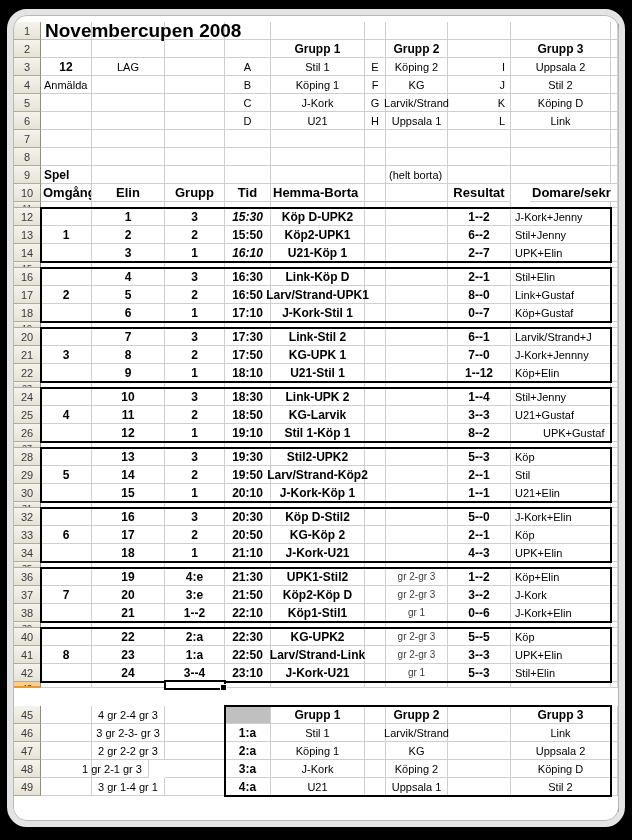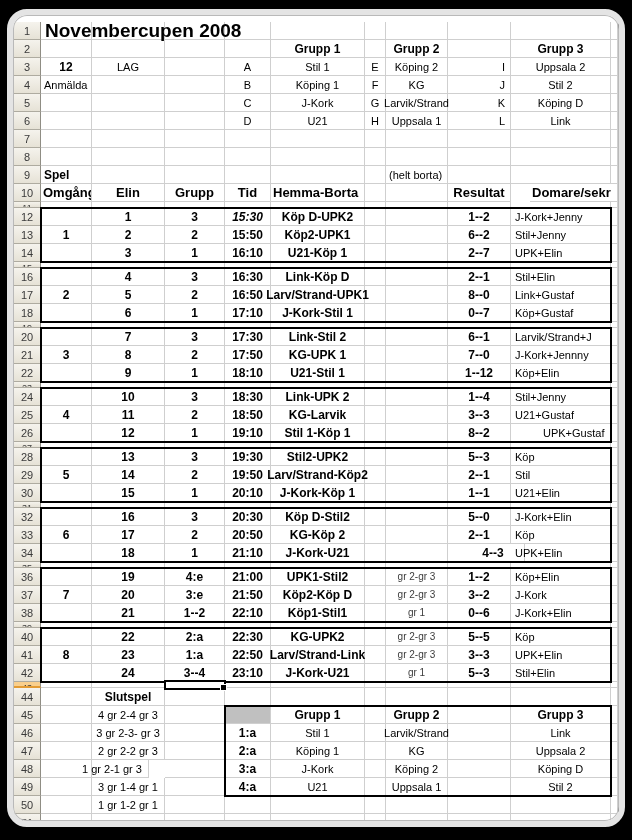--- a/index.html
+++ b/index.html
@@ -220,21 +220,21 @@
         <div class="cell" style="left: 372px; width: 62px;"></div>
         <div class="cell s-b" style="left: 434px; width: 63px; z-index: 2;">6--2</div>
         <div class="cell s-dm" style="left: 497px; width: 100px; z-index: 2;">Stil+Jenny</div>
         <div class="cell" style="left: 597px; width: 7px;"></div>
       </div>
       <div class="sr" style="top: 222px; height: 18px;">
         <div class="cell rowhdr" style="left: 0px; width: 27px;">14</div>
         <div class="cell" style="left: 27px; width: 51px;"></div>
         <div class="cell s-b" style="left: 78px; width: 73px; z-index: 2;">3</div>
         <div class="cell s-b" style="left: 151px; width: 60px; z-index: 2;">1</div>
-        <div class="cell s-b" style="left: 211px; width: 46px; z-index: 2;">16:10</div>
+        <div class="cell s-b" style="left: 211px; width: 46px; z-index: 2; font-style: italic;">16:10</div>
         <div class="cell s-b" style="left: 257px; width: 94px; z-index: 2;">U21-Köp 1</div>
         <div class="cell" style="left: 351px; width: 21px;"></div>
         <div class="cell" style="left: 372px; width: 62px;"></div>
         <div class="cell s-b" style="left: 434px; width: 63px; z-index: 2;">2--7</div>
         <div class="cell s-dm" style="left: 497px; width: 100px; z-index: 2;">UPK+Elin</div>
         <div class="cell" style="left: 597px; width: 7px;"></div>
       </div>
       <div class="sr" style="top: 240px; height: 6px;">
         <div class="cell rowhdr hdrhid" style="left: 0px; width: 27px;">15</div>
         <div class="cell" style="left: 27px; width: 51px;"></div>
@@ -484,21 +484,21 @@
       </div>
       <div class="sr" style="top: 522px; height: 18px;">
         <div class="cell rowhdr" style="left: 0px; width: 27px;">34</div>
         <div class="cell" style="left: 27px; width: 51px;"></div>
         <div class="cell s-b" style="left: 78px; width: 73px; z-index: 2;">18</div>
         <div class="cell s-b" style="left: 151px; width: 60px; z-index: 2;">1</div>
         <div class="cell s-b" style="left: 211px; width: 46px; z-index: 2;">21:10</div>
         <div class="cell s-b" style="left: 257px; width: 94px; z-index: 2;">J-Kork-U21</div>
         <div class="cell" style="left: 351px; width: 21px;"></div>
         <div class="cell" style="left: 372px; width: 62px;"></div>
-        <div class="cell s-b" style="left: 448px; width: 63px; z-index: 2;">4--3</div>
+        <div class="cell s-b" style="left: 434px; width: 63px; z-index: 2;">4--3</div>
         <div class="cell s-dm" style="left: 497px; width: 100px; z-index: 2;">UPK+Elin</div>
         <div class="cell" style="left: 597px; width: 7px;"></div>
       </div>
       <div class="sr" style="top: 540px; height: 6px;">
         <div class="cell rowhdr hdrhid" style="left: 0px; width: 27px;">35</div>
         <div class="cell" style="left: 27px; width: 51px;"></div>
         <div class="cell" style="left: 78px; width: 73px;"></div>
         <div class="cell" style="left: 151px; width: 60px;"></div>
         <div class="cell" style="left: 211px; width: 46px;"></div>
         <div class="cell" style="left: 257px; width: 94px;"></div>
@@ -506,21 +506,21 @@
         <div class="cell" style="left: 372px; width: 62px;"></div>
         <div class="cell" style="left: 434px; width: 63px;"></div>
         <div class="cell" style="left: 497px; width: 100px;"></div>
         <div class="cell" style="left: 597px; width: 7px;"></div>
       </div>
       <div class="sr" style="top: 546px; height: 18px;">
         <div class="cell rowhdr" style="left: 0px; width: 27px;">36</div>
         <div class="cell" style="left: 27px; width: 51px;"></div>
         <div class="cell s-b" style="left: 78px; width: 73px; z-index: 2;">19</div>
         <div class="cell s-b" style="left: 151px; width: 60px; z-index: 2;">4:e</div>
-        <div class="cell s-b" style="left: 211px; width: 46px; z-index: 2;">21:00</div>
+        <div class="cell s-b" style="left: 211px; width: 46px; z-index: 2;">21:30</div>
         <div class="cell s-b" style="left: 257px; width: 94px; z-index: 2;">UPK1-Stil2</div>
         <div class="cell" style="left: 351px; width: 21px;"></div>
         <div class="cell s-nt" style="left: 372px; width: 62px; z-index: 2;">gr 2-gr 3</div>
         <div class="cell s-b" style="left: 434px; width: 63px; z-index: 2;">1--2</div>
         <div class="cell s-dm" style="left: 497px; width: 100px; z-index: 2;">Köp+Elin</div>
         <div class="cell" style="left: 597px; width: 7px;"></div>
       </div>
       <div class="sr" style="top: 564px; height: 18px;">
         <div class="cell rowhdr" style="left: 0px; width: 27px;">37</div>
         <div class="cell s-b" style="left: 27px; width: 51px; z-index: 2;">7</div>
@@ -605,33 +605,20 @@
         <div class="cell" style="left: 78px; width: 73px;"></div>
         <div class="cell" style="left: 151px; width: 60px;"></div>
         <div class="cell" style="left: 211px; width: 46px;"></div>
         <div class="cell" style="left: 257px; width: 94px;"></div>
         <div class="cell" style="left: 351px; width: 21px;"></div>
         <div class="cell" style="left: 372px; width: 62px;"></div>
         <div class="cell" style="left: 434px; width: 63px;"></div>
         <div class="cell" style="left: 497px; width: 100px;"></div>
         <div class="cell" style="left: 597px; width: 7px;"></div>
       </div>
-      <div class="sr" style="top: 666px; height: 18px;">
-        <div class="cell rowhdr" style="left: 0px; width: 27px;">44</div>
-        <div class="cell" style="left: 27px; width: 51px;"></div>
-        <div class="cell s-b" style="left: 78px; width: 73px; z-index: 2;">Slutspel</div>
-        <div class="cell" style="left: 151px; width: 60px;"></div>
-        <div class="cell" style="left: 211px; width: 46px;"></div>
-        <div class="cell" style="left: 257px; width: 94px;"></div>
-        <div class="cell" style="left: 351px; width: 21px;"></div>
-        <div class="cell" style="left: 372px; width: 62px;"></div>
-        <div class="cell" style="left: 434px; width: 63px;"></div>
-        <div class="cell" style="left: 497px; width: 100px;"></div>
-        <div class="cell" style="left: 597px; width: 7px;"></div>
-      </div>
       <div class="sr" style="top: 684px; height: 18px;">
         <div class="cell rowhdr" style="left: 0px; width: 27px; text-align: center;">45</div>
         <div class="cell" style="left: 27px; width: 51px;"></div>
         <div class="cell" style="left: 78px; width: 73px; z-index: 2;">4 gr 2-4 gr 3</div>
         <div class="cell" style="left: 151px; width: 60px;"></div>
         <div class="cell s-gy" style="left: 211px; width: 46px;"></div>
         <div class="cell s-gh" style="left: 257px; width: 94px; z-index: 2;">Grupp 1</div>
         <div class="cell" style="left: 351px; width: 21px;"></div>
         <div class="cell s-gh" style="left: 372px; width: 62px; z-index: 2;">Grupp 2</div>
         <div class="cell" style="left: 434px; width: 63px;"></div>
@@ -681,46 +668,20 @@
         <div class="cell rowhdr" style="left: 0px; width: 27px;">49</div>
         <div class="cell" style="left: 27px; width: 51px;"></div>
         <div class="cell" style="left: 78px; width: 73px; z-index: 2;">3 gr 1-4 gr 1</div>
         <div class="cell" style="left: 151px; width: 60px;"></div>
         <div class="cell s-b" style="left: 211px; width: 46px; z-index: 2;">4:a</div>
         <div class="cell" style="left: 257px; width: 94px; z-index: 2;">U21</div>
         <div class="cell" style="left: 351px; width: 21px;"></div>
         <div class="cell" style="left: 372px; width: 62px; z-index: 2;">Uppsala 1</div>
         <div class="cell" style="left: 434px; width: 63px;"></div>
         <div class="cell" style="left: 497px; width: 100px; z-index: 2;">Stil 2</div>
-        <div class="cell" style="left: 597px; width: 7px;"></div>
-      </div>
-      <div class="sr" style="top: 774px; height: 18px;">
-        <div class="cell rowhdr" style="left: 0px; width: 27px;">50</div>
-        <div class="cell" style="left: 27px; width: 51px;"></div>
-        <div class="cell" style="left: 78px; width: 73px; z-index: 2;">1 gr 1-2 gr 1</div>
-        <div class="cell" style="left: 151px; width: 60px;"></div>
-        <div class="cell" style="left: 211px; width: 46px;"></div>
-        <div class="cell" style="left: 257px; width: 94px;"></div>
-        <div class="cell" style="left: 351px; width: 21px;"></div>
-        <div class="cell" style="left: 372px; width: 62px;"></div>
-        <div class="cell" style="left: 434px; width: 63px;"></div>
-        <div class="cell" style="left: 497px; width: 100px;"></div>
-        <div class="cell" style="left: 597px; width: 7px;"></div>
-      </div>
-      <div class="sr" style="top: 792px; height: 18px;">
-        <div class="cell rowhdr" style="left: 0px; width: 27px;">51</div>
-        <div class="cell" style="left: 27px; width: 51px;"></div>
-        <div class="cell" style="left: 78px; width: 73px;"></div>
-        <div class="cell" style="left: 151px; width: 60px;"></div>
-        <div class="cell" style="left: 211px; width: 46px;"></div>
-        <div class="cell" style="left: 257px; width: 94px;"></div>
-        <div class="cell" style="left: 351px; width: 21px;"></div>
-        <div class="cell" style="left: 372px; width: 62px;"></div>
-        <div class="cell" style="left: 434px; width: 63px;"></div>
-        <div class="cell" style="left: 497px; width: 100px;"></div>
         <div class="cell" style="left: 597px; width: 7px;"></div>
       </div>
       <div class="box" style="left: 26px; top: 185px; width: 572px; height: 56px;"></div>
       <div class="box" style="left: 26px; top: 245px; width: 572px; height: 56px;"></div>
       <div class="box" style="left: 26px; top: 305px; width: 572px; height: 56px;"></div>
       <div class="box" style="left: 26px; top: 365px; width: 572px; height: 56px;"></div>
       <div class="box" style="left: 26px; top: 425px; width: 572px; height: 56px;"></div>
       <div class="box" style="left: 26px; top: 485px; width: 572px; height: 56px;"></div>
       <div class="box" style="left: 26px; top: 545px; width: 572px; height: 56px;"></div>
       <div class="box" style="left: 26px; top: 605px; width: 572px; height: 56px;"></div>

